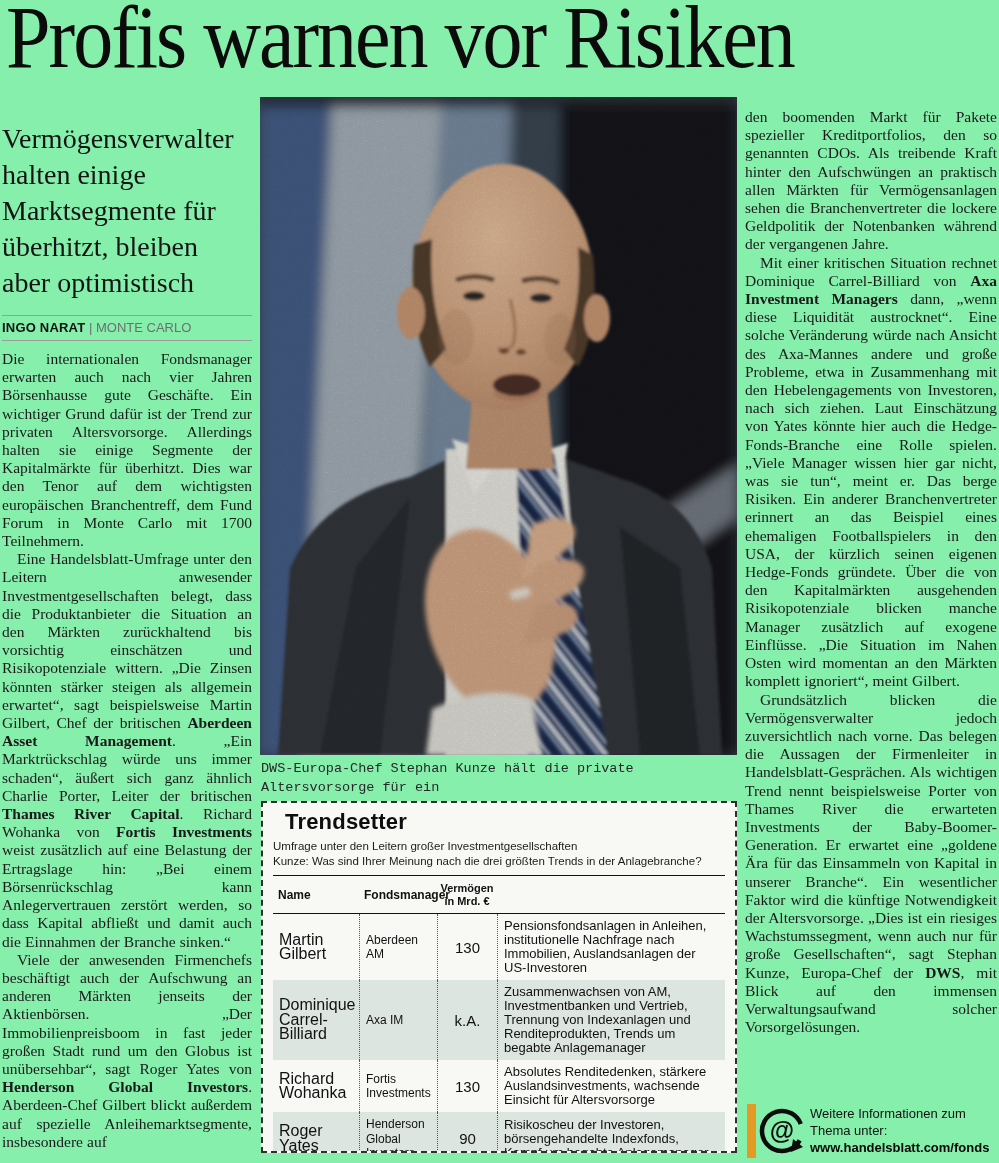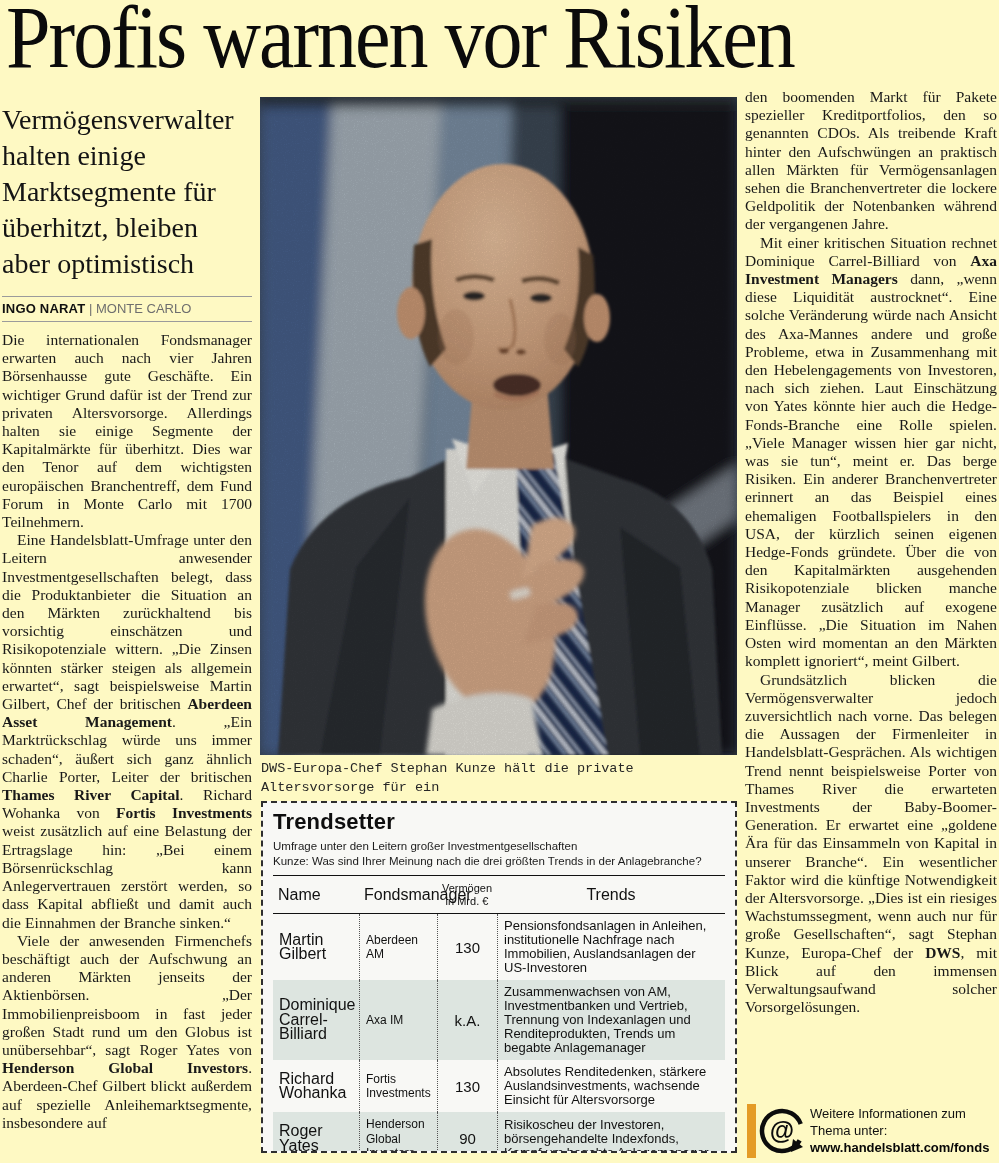--- a/index.html
+++ b/index.html
@@ -1,65 +1,65 @@
 <!DOCTYPE html>
 <html lang="de"><head>
 <meta charset="utf-8">
 <style>
   html,body{margin:0;padding:0;background:#e9e9e7;}
-  .page{position:relative;width:999px;height:1163px;background:#fef9c3;overflow:hidden;
+  .page{position:relative;width:999px;height:1163px;background:#86efac;overflow:hidden;
         font-family:"Liberation Serif",serif;color:#1a1a1a;}
 
   
   .headline{position:absolute;left:6px;top:-14px;width:990px;
     font-family:"Liberation Serif",serif;font-weight:400;font-size:80px;letter-spacing:-2px;
     color:#0b0b0b;transform:scaleY(1.12);transform-origin:top left;white-space:nowrap;}
 
   
   .col-left{position:absolute;left:2px;top:102px;width:250px;height:1060px;overflow:hidden;}
-  .subhead{font-size:28px;line-height:36px;color:#141414;min-height:184px;}
+  .subhead{font-size:28px;line-height:36px;color:#141414;min-height:184px;margin-top:19px;}
   .byline{margin:10px 0 9px;border-top:1px solid #9b9b9b;border-bottom:1px solid #9b9b9b;
     padding:4px 0 5px;font-family:"Liberation Sans",sans-serif;font-size:13px;color:#6e6e6e;}
   .byline .author{font-weight:700;color:#101010;letter-spacing:.2px;}
   .article-body p.bpara{margin:0;text-align:justify;font-size:15.5px;line-height:18.2px;
     color:#191919;word-spacing:.02em;}
   .article-body p.bpara + p.bpara{text-indent:15px;}
   .article-body .b{font-weight:700;}
 
   
   .photo{position:absolute;left:260px;top:97px;width:477px;height:658px;overflow:hidden;background:#3a4654;}
   .caption{position:absolute;left:261px;top:759px;width:476px;
     font-family:Liberation Mono, monospace;font-size:13.5px;line-height:19px;color:#272727;
     white-space:pre-line;}
 
   
   .infobox{position:absolute;left:261px;top:801px;width:476px;height:352px;box-sizing:border-box;
     border:2px dashed #2e2e2e;background:#f8f8f5;padding:5px 10px 3px;
     font-family:"Liberation Sans",sans-serif;overflow:hidden;}
-  .box-title{font-size:22px;font-weight:700;color:#0e0e0e;margin:1px 0 4px;letter-spacing:.2px;}
+  .box-title{font-size:22px;font-weight:700;color:#0e0e0e;margin:1px 12px 4px;letter-spacing:.2px;}
   .box-sub,.box-question{font-size:11.5px;line-height:14.5px;color:#1c1c1c;}
   .thead{display:flex;margin-top:7px;border-top:1.5px solid #111;border-bottom:1.5px solid #111;}
-  .thcell{font-size:16px;font-weight:400;color:#111;padding:6px 5px;box-sizing:border-box;
+  .thcell{font-size:12px;font-weight:700;color:#111;padding:6px 5px;box-sizing:border-box;
     display:flex;align-items:center;}
-  .thcell.c3{white-space:pre-line;font-size:11px;line-height:12.5px;font-weight:400;
+  .thcell.c3{white-space:pre-line;font-size:11px;line-height:12.5px;font-weight:700;
     justify-content:center;text-align:center;}
   .thcell.c4{justify-content:center;}
   .trow{display:flex;align-items:stretch;}
   .trow.shaded{background:#dde5e0;}
   .tcell{box-sizing:border-box;padding:5px 6px;color:#111;display:block;}
   .tcell.c1{width:86px;font-size:16px;line-height:14.5px;display:flex;align-items:center;}
   .tcell.c2{width:78px;font-size:12px;line-height:14.5px;border-left:1px dotted #555;
     display:flex;align-items:center;}
   .tcell.c3{width:60px;font-size:15px;border-left:1px dotted #555;
     display:flex;align-items:center;justify-content:center;}
   .tcell.c4{flex:1;font-size:13px;line-height:14px;border-left:1px dotted #555;
     display:flex;align-items:center;}
 
   
-  .col-right{position:absolute;left:745px;top:88px;width:252px;height:1004px;overflow:hidden;}
+  .col-right{position:absolute;left:745px;top:108px;width:252px;height:1004px;overflow:hidden;}
 
   
   .weblink{position:absolute;left:747px;top:1102px;width:252px;height:58px;display:flex;
     align-items:center;font-family:"Liberation Sans",sans-serif;}
   .accent-bar{width:9px;height:54px;flex:0 0 9px;}
   .at-wrap{flex:0 0 52px;display:flex;align-items:center;justify-content:center;}
   .wl-text{flex:1;padding-left:2px;}
   .wl-line{font-size:13px;line-height:16.5px;color:#111;}
   .wl-url{font-size:13px;line-height:17px;font-weight:700;color:#070707;}
 </style>
@@ -163,21 +163,20 @@
 
   <div class="infobox">
     <div class="box-title">Trendsetter</div>
     <div class="box-sub">Umfrage unter den Leitern großer Investmentgesellschaften</div>
     <div class="box-question">Kunze: Was sind Ihrer Meinung nach die drei größten Trends in der Anlagebranche?</div>
     <div class="thead">
       <div class="thcell c1" style="width:86px">Name</div>
       <div class="thcell c2" style="width:78px">Fondsmanager</div>
       <div class="thcell c3" style="width:60px">Vermögen
 in Mrd. €</div>
-      <div class="thcell c4" style="flex:1">Trends</div>
     </div>
     <div>
         <div class="trow" style="min-height: 48px;">
           <div class="tcell c1">Martin Gilbert</div>
           <div class="tcell c2">Aberdeen AM</div>
           <div class="tcell c3">130</div>
           <div class="tcell c4">Pensionsfondsanlagen in Anleihen, institutionelle Nachfrage nach Immobilien, Auslandsanlagen der US-Investoren</div>
         </div>
         <div class="trow shaded" style="min-height: 46px;">
           <div class="tcell c1">Dominique Carrel-Billiard</div>

